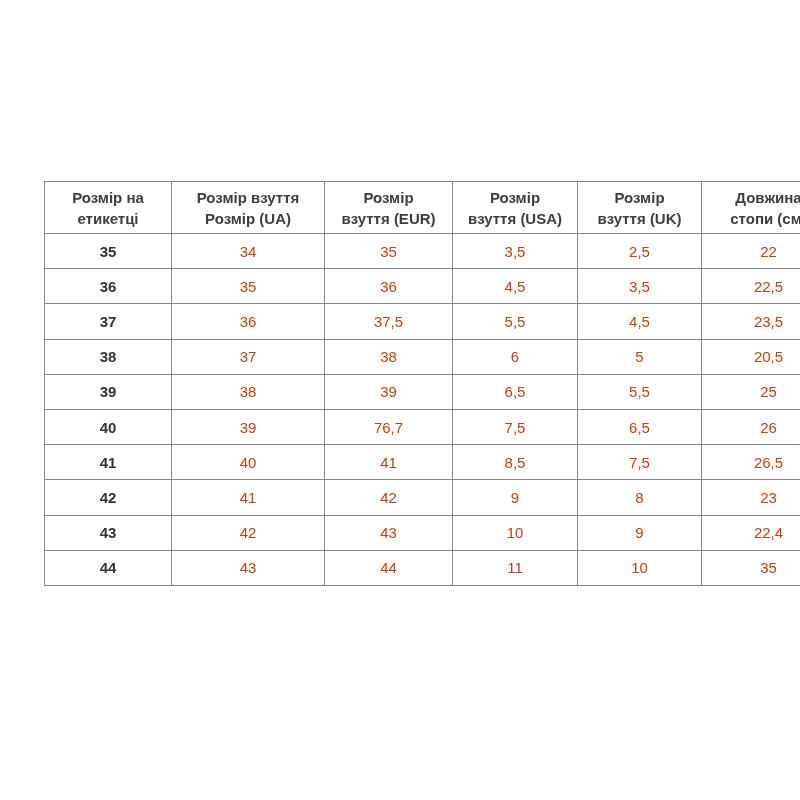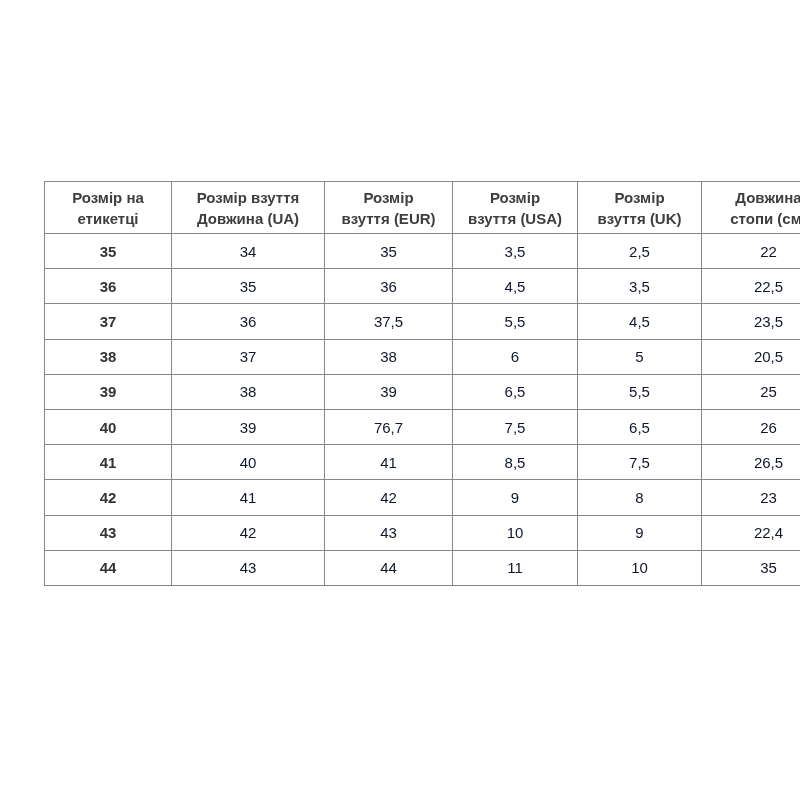--- a/index.html
+++ b/index.html
@@ -30,21 +30,21 @@
     color: #3d3e40;
   }
   thead th .hline { display: block; }
   tbody tr { height: 35.2px; padding-left: 9px; }
   tbody th {
     font-weight: bold;
     color: #333335;
   }
   tbody td {
     font-weight: normal;
-    color: #0f172a;
+    color: #c2410c;
   }
 </style>
 </head>
 <body>
 
 <div class="page">
   <div class="table-wrap">
     <table class="size-table">
       <colgroup>
         <col style="width:127px">
@@ -55,21 +55,21 @@
         <col style="width:134px">
       </colgroup>
       <thead>
         <tr id="header-row">
             <th>
               <span class="hline">Розмір на</span>
               <span class="hline">етикетці</span>
             </th>
             <th>
               <span class="hline">Розмір взуття</span>
-              <span class="hline">Довжина (UA)</span>
+              <span class="hline">Розмір (UA)</span>
             </th>
             <th>
               <span class="hline">Розмір</span>
               <span class="hline">взуття (EUR)</span>
             </th>
             <th>
               <span class="hline">Розмір</span>
               <span class="hline">взуття (USA)</span>
             </th>
             <th>

